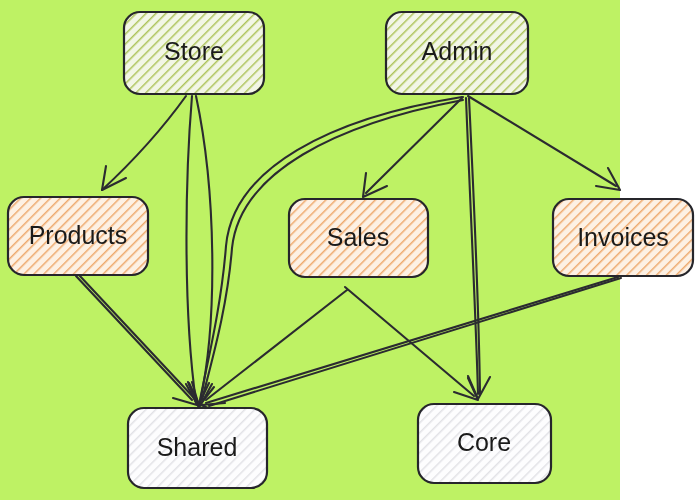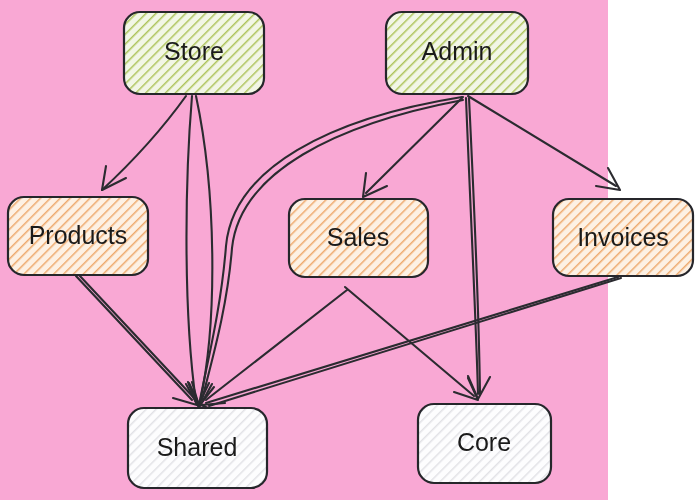--- a/index.html
+++ b/index.html
@@ -11,21 +11,22 @@
   body {
     width: 700px;
     height: 500px;
     overflow: hidden;
     font-family: "Liberation Sans", sans-serif;
   }
   #diagram-root {
     position: relative;
     width: 608px;
     height: 500px;
-    background: #f9a8d4;
+    background: #bef264;
+    padding-left: 12px;
   }
   #diagram-svg {
     position: absolute;
     top: 0;
     left: 0;
     width: 700px;
     height: 500px;
     display: block;
   }
   .node-label {

